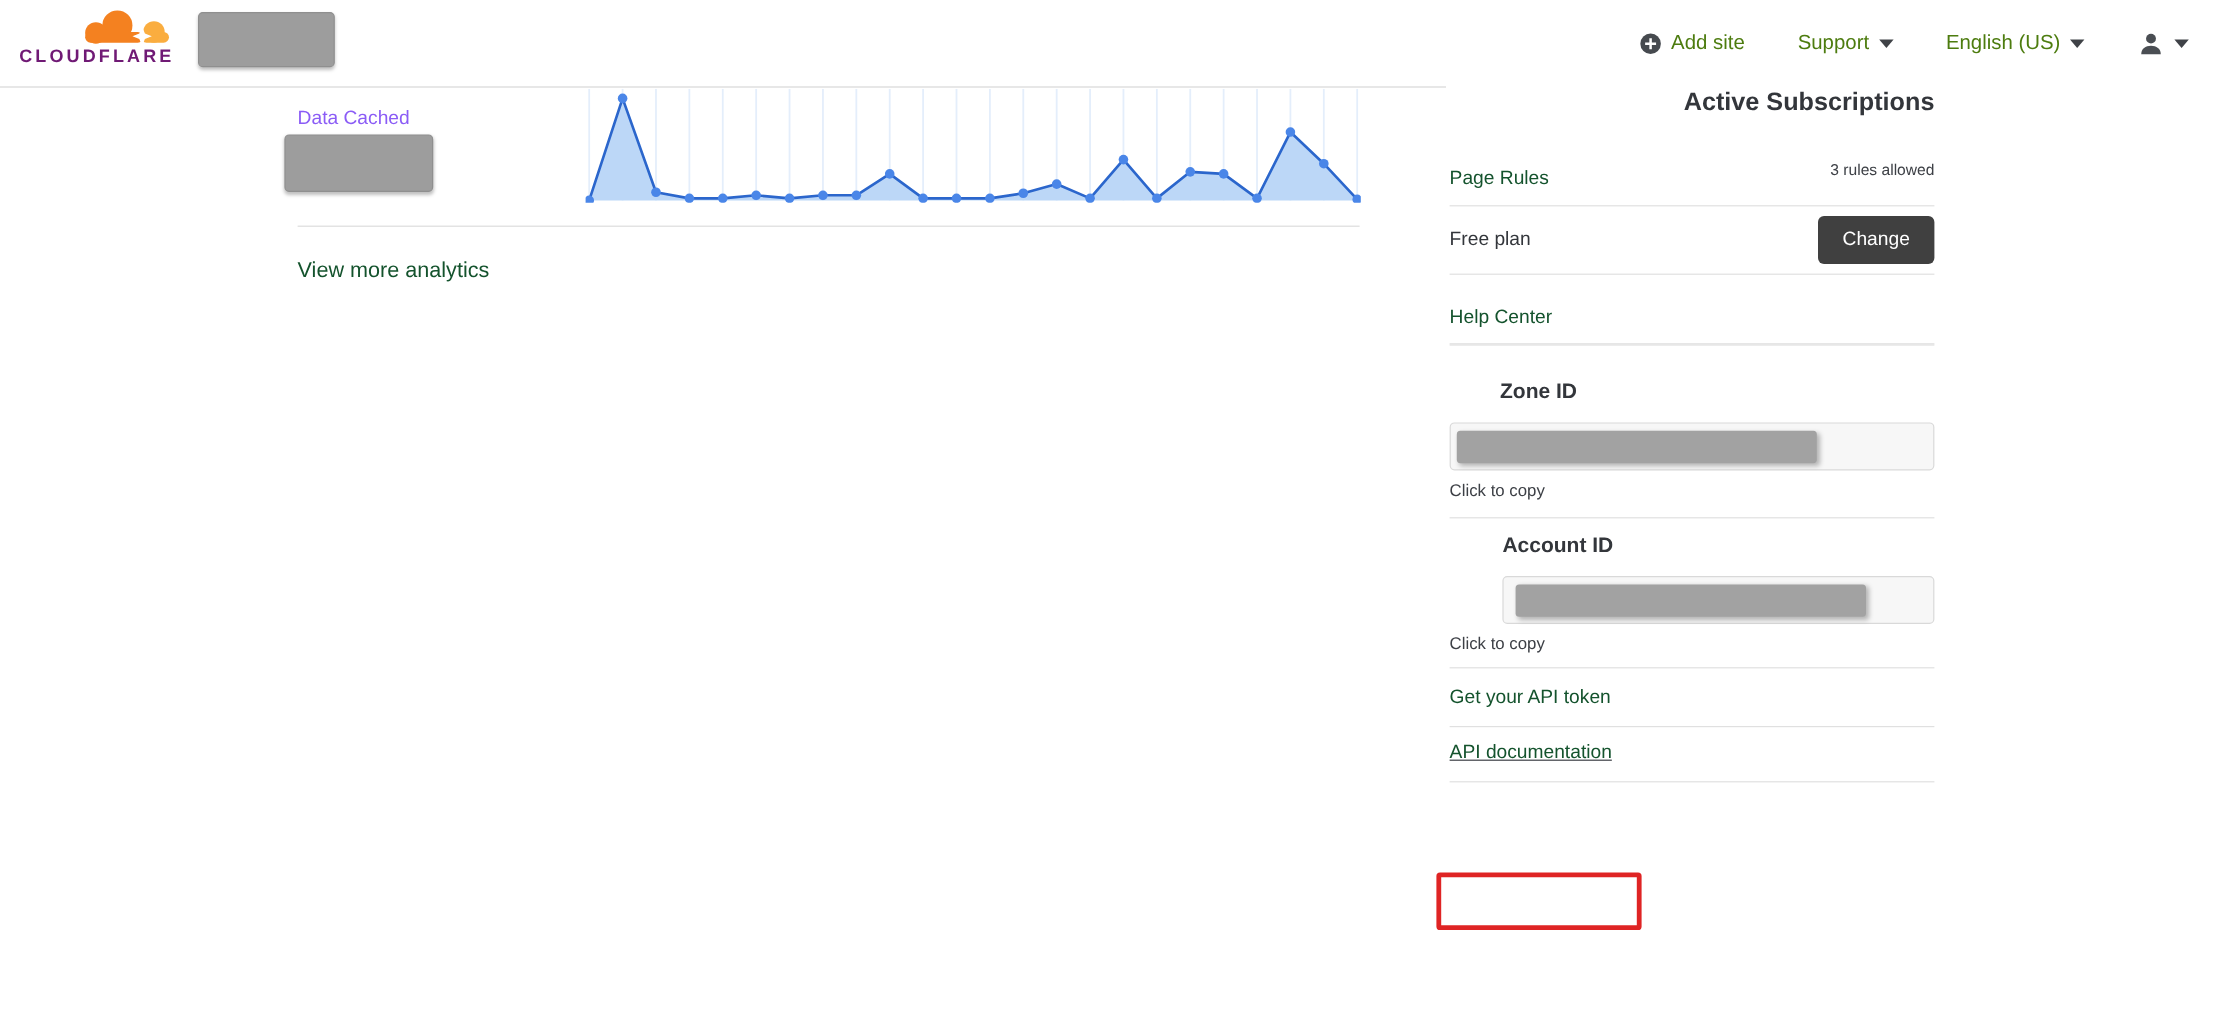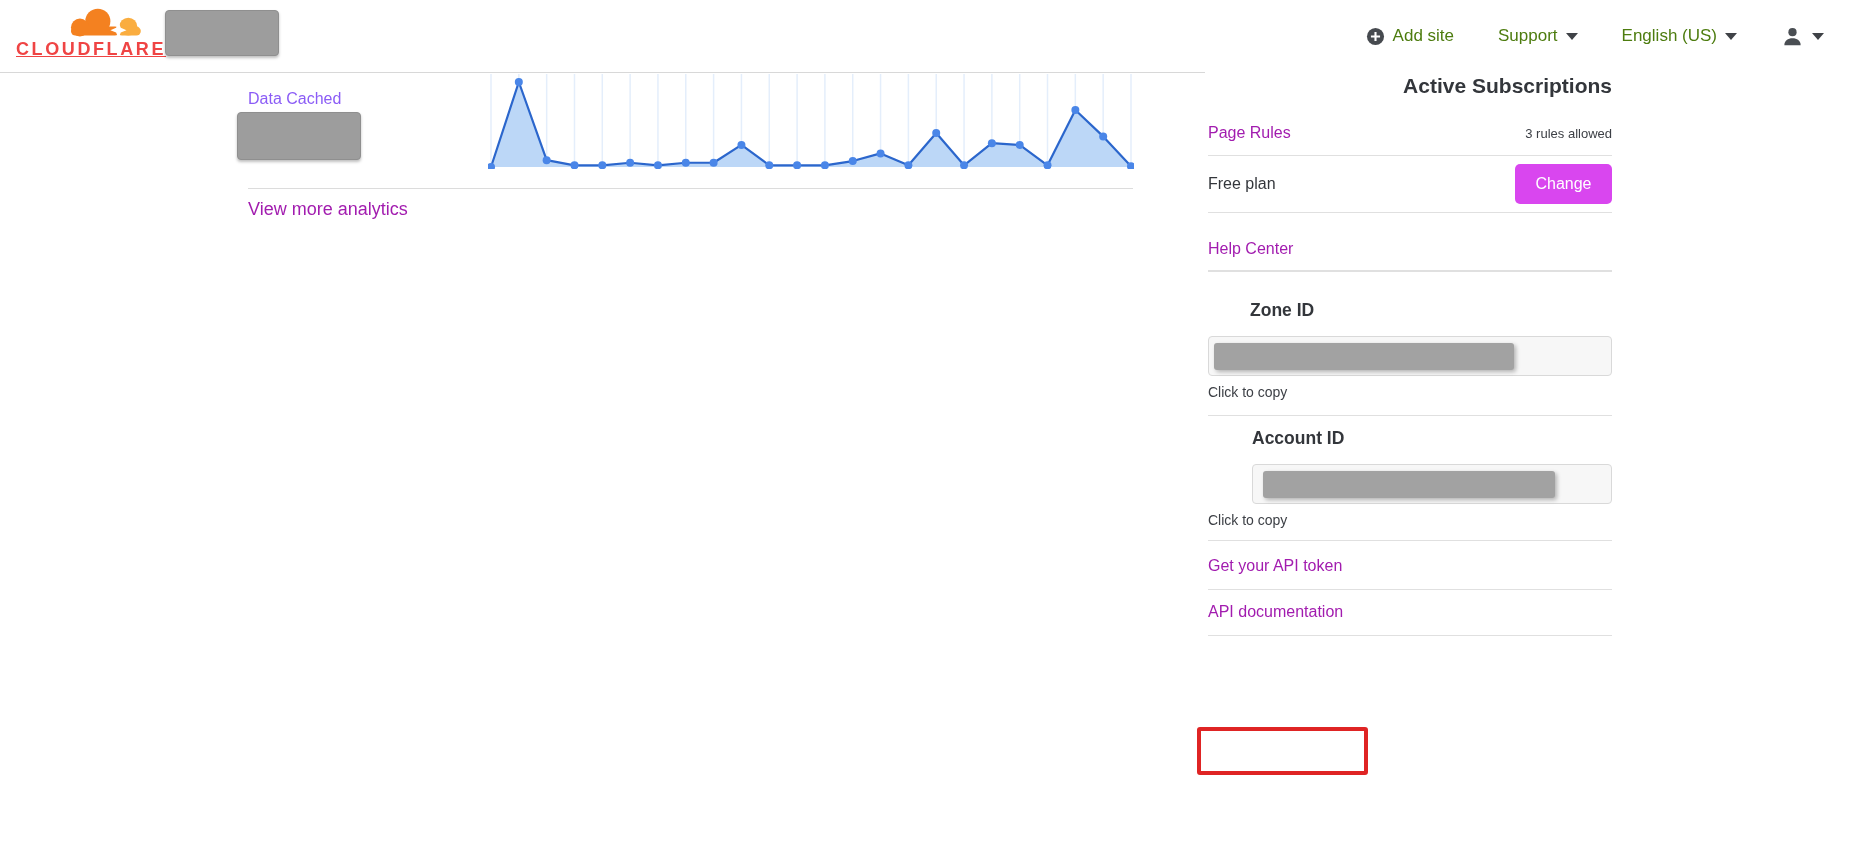--- a/index.html
+++ b/index.html
@@ -4,65 +4,65 @@
 <style>
   html,body{margin:0;padding:0;background:#fff;}
   body{width:1862px;height:842px;overflow:hidden;position:relative;
        font-family:"Liberation Sans", sans-serif;color:#3d4046;}
 
   
   .header{position:absolute;top:0;left:0;width:1862px;height:72px;background:#fff;}
   .header-line{position:absolute;top:72px;left:0;width:1205px;height:1px;background:#d8d8d8;}
   .logo{position:absolute;left:16px;top:6px;width:132px;cursor:pointer;}
   .logo-cloud{display:block;margin-left:46px;}
-  .logo-text{font-size:18px;font-weight:800;letter-spacing:2.6px;color:#ef4444;margin-top:-1px;text-decoration:underline;}
+  .logo-text{font-size:15px;font-weight:800;letter-spacing:2.6px;color:#701a75;margin-top:-1px;}
   .redact{background:#9d9d9d;border:1px solid #8f8f8f;border-radius:4px;
           box-shadow:0 2px 3px rgba(0,0,0,.25);}
   .redact-site{position:absolute;left:165px;top:10px;width:112px;height:44px;}
   .nav{position:absolute;right:38px;top:0;height:72px;display:flex;
        gap:44px;font-size:17px;color:#4d7c0f;}
   .nav-item{display:flex;align-items:center;gap:8px;cursor:pointer;white-space:nowrap;}
   .caret{width:0;height:0;border-left:6px solid transparent;border-right:6px solid transparent;
          border-top:7px solid #3f4247;display:inline-block;}
 
   
   .metric-label{position:absolute;left:248px;top:90px;font-size:16px;color:#8b5cf6;}
   .redact-metric{position:absolute;left:237px;top:112px;width:122px;height:46px;}
   .chart{position:absolute;left:488px;top:74px;}
   .content-divider{position:absolute;left:248px;top:188px;width:885px;height:1px;background:#dcdcdc;}
   .view-more{position:absolute;left:248px;top:199px;font-size:18px;}
-  a.link, .link{color:#a21caf;text-decoration:none;cursor:pointer;}
+  a.link, .link{color:#14532d;text-decoration:none;cursor:pointer;margin-top:16px;}
 
   
   .sidebar{position:absolute;left:1208px;top:60px;width:404px;}
   .sb-h2{font-size:21px;font-weight:700;color:#33363b;margin:0;line-height:25px;text-align:right;}
   .sb-h3{font-size:17.5px;font-weight:700;color:#33363b;margin:0;line-height:21px;}
   .divider{height:1px;background:#e0e0e0;}
   .mt13{margin-top:13px;} .mt46{margin-top:46px;}
   .mt43{margin-top:43px;} .mt28{margin-top:28px;margin-left:42px;} .mt14{margin-top:14px;} .mt12{margin-top:12px;margin-left:44px;} .mt11{margin-top:11px;}
   .row{display:flex;justify-content:space-between;align-items:center;}
   .row-page-rules{margin-top:26px;}
   .rules-note{font-size:13px;color:#3d4046;}
   .row-plan{padding:8px 0;}
   .plan-label{font-size:16px;color:#33363b;}
-  .btn-primary{background:#d946ef;color:#fff;border:none;border-radius:5px;
+  .btn-primary{background:#404040;color:#fff;border:none;border-radius:5px;
                width:97px;height:40px;font-size:16px;font-family:"Liberation Sans",sans-serif;
                cursor:pointer;}
   .link-row{padding:27px 0 12px;}
   .link-row2{padding:13px 0 13px;}
   .sb-link{font-size:16px;}
   .field{margin-top:15px;height:38px;background:#f7f7f7;border:1px solid #d9d9d9;
          border-radius:4px;position:relative;cursor:pointer;}
   .field-pill{position:absolute;top:6px;height:27px;background:#a2a2a2;border-radius:3px;
               box-shadow:2px 2px 4px rgba(0,0,0,.28);}
   .pill-zone{left:5px;width:300px;}
   .pill-account{left:10px;width:292px;}
   .copy-hint{margin-top:7px;font-size:14px;color:#3d4046;line-height:18px;}
   .token-row{position:relative;padding:16px 0 14px;}
-  .docs-row{padding:13px 0 14px;}
+  .docs-row{padding:13px 0 14px;text-decoration:underline;}
   .red-highlight{position:absolute;left:-11px;top:667px;width:171px;height:48px;
                  border:4px solid #df2424;border-radius:3px;box-sizing:border-box;
                  pointer-events:none;}
 </style>
 </head>
 <body>
 
 <div class="header">
   <div class="logo">
     <svg class="logo-cloud" width="86" height="34" viewBox="0 0 96 36">

